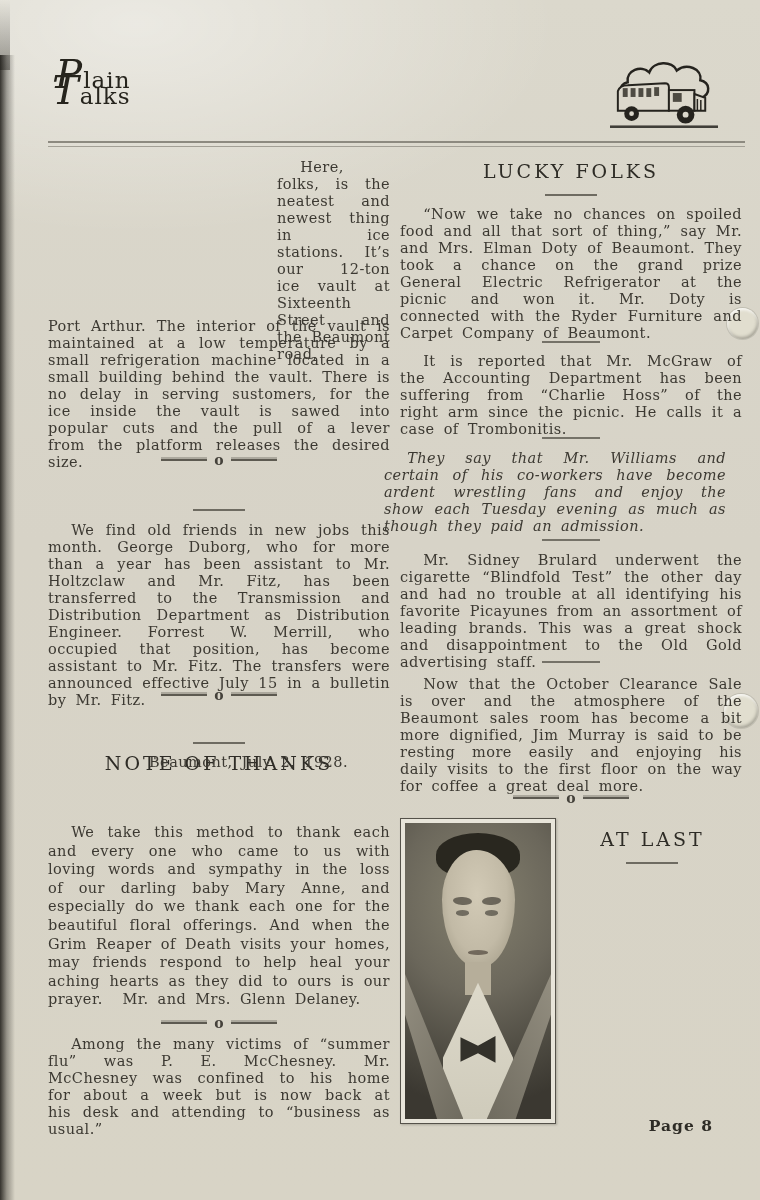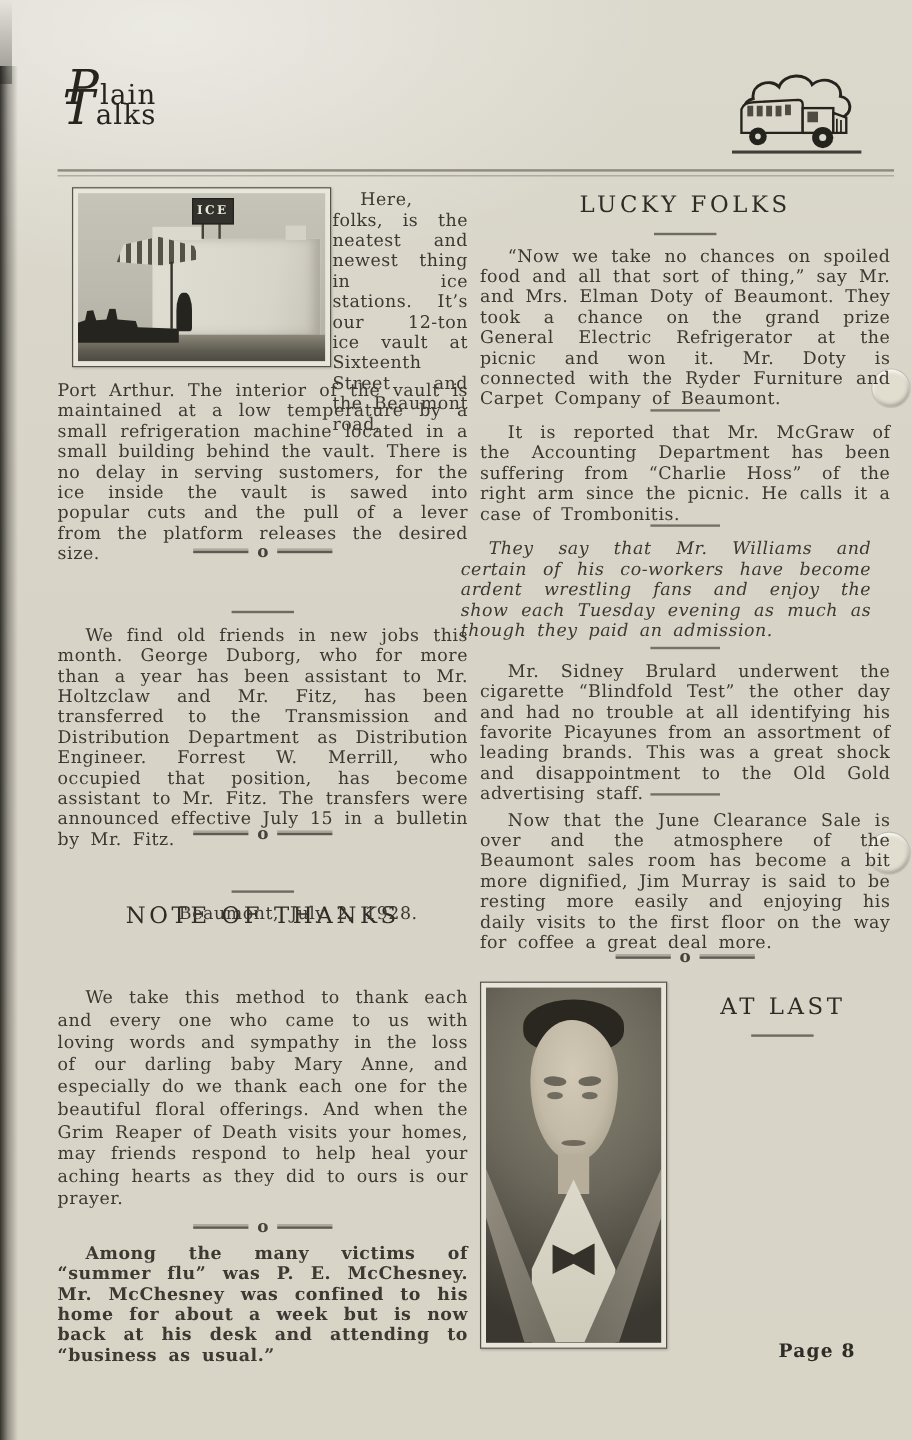--- a/index.html
+++ b/index.html
@@ -139,35 +139,20 @@
       <path d="M89 41 V53 M92.5 42 V53" stroke="#25231e" stroke-width="1.5"></path>
       <circle cx="22" cy="56" r="7.5" fill="#25231e"></circle>
         <circle cx="22" cy="56" r="2.4" fill="#dcd8cc"></circle>
       <circle cx="77" cy="57" r="9" fill="#25231e"></circle>
         <circle cx="77" cy="57" r="3" fill="#dcd8cc"></circle>
       <rect x="0" y="68" width="110" height="2.6" fill="#25231e" opacity="0.85"></rect>
     </svg>
   </div>
   <div class="mast-rule"></div>
 
-  <div class="photo-ice">
-    <div class="ph">
-      <div class="bldg"></div>
-      <div class="bldg-step"></div>
-      <div class="chimney"></div>
-      <div class="sign-post"></div>
-      <div class="sign-post2"></div>
-      <div class="ice-sign">ICE</div>
-      <div class="awning"></div>
-      <div class="pole"></div>
-      <div class="ground"></div>
-      <div class="truck"></div>
-      <div class="fig"></div>
-    </div>
-  </div>
 
   <div class="txt indent" style="left:277px; top:159px; width:113px;">Here, folks, is the neatest and newest thing in ice stations.  It’s our 12-ton ice vault at Sixteenth Street and the Beaumont road,</div>
 
   <div class="txt" style="left:48px; top:318px; width:342px;">Port Arthur.  The interior of the vault is maintained at a low temperature by a small refrigeration machine located in a small building behind the vault.  There is no delay in serving sustomers, for the ice inside the vault is sawed into popular cuts and the pull of a lever from the platform releases the desired size.</div>
 
   <div class="orn" style="left:48px; top:455px; width:342px;">
     <span class="bar"></span>
       <span class="oc">o</span>
       <span class="bar"></span>
   </div>
@@ -183,45 +168,46 @@
   </div>
 
   <div class="hd" style="left:48px; top:708px; width:342px;margin-top:44px;">NOTE OF THANKS</div>
   <div class="hdrule" style="left:193px; top:742px;"></div>
 
   <div class="txt" style="left:48px; top:754px; width:342px; text-align:right; padding-right:42px; box-sizing:border-box;">Beaumont, July 2, 1928.</div>
 
 
   <div class="txt indent" style="left:48px; top:823px; width:342px; line-height:18.6px;">We take this method to thank each and every one who came to us with loving words and sympathy in the loss of our darling baby Mary Anne, and especially do we thank each one for the beautiful floral offerings.  And when the Grim Reaper of Death visits your homes, may friends respond to help heal your aching hearts as they did to ours is our prayer.</div>
 
+  <div class="txt" style="left:48px; top:991px; width:342px; text-align:center; padding-left:45px; box-sizing:border-box;">Mr. and Mrs. Glenn Delaney.</div>
 
   <div class="orn" style="left:48px; top:1018px; width:342px;">
     <span class="bar"></span>
       <span class="oc">o</span>
       <span class="bar"></span>
   </div>
 
-  <div class="txt indent" style="left:48px; top:1036px; width:342px;font-weight:bold;">Among the many victims of “summer flu” was P. E. McChesney.  Mr. McChesney was confined to his home for about a week but is now back at his desk and attending to “business as usual.”</div>
+  <div class="txt indent" style="left:48px; top:1036px; width:342px;">Among the many victims of “summer flu” was P. E. McChesney.  Mr. McChesney was confined to his home for about a week but is now back at his desk and attending to “business as usual.”</div>
 
   <div class="hd" style="left:400px; top:160px; width:342px;">LUCKY FOLKS</div>
   <div class="hdrule" style="left:545px; top:194px;"></div>
 
   <div class="txt indent" style="left:400px; top:206px; width:342px;">“Now we take no chances on spoiled food and all that sort of thing,” say Mr. and Mrs. Elman Doty of Beaumont.  They took a chance on the grand prize General Electric Refrigerator at the picnic and won it.  Mr. Doty is connected with the Ryder Furniture and Carpet Company of Beaumont.</div>
   <div class="pdiv" style="left:542px; top:341px;"></div>
 
   <div class="txt indent" style="left:400px; top:353px; width:342px;">It is reported that Mr. McGraw of the Accounting Department has been suffering from “Charlie Hoss” of the right arm since the picnic.  He calls it a case of Trombonitis.</div>
   <div class="pdiv" style="left:542px; top:437px;"></div>
 
   <div class="txt indent" style="left:384px; top:450px; width:342px;font-style:italic;">They say that Mr. Williams and certain of his co-workers have become ardent wrestling fans and enjoy the show each Tuesday evening as much as though they paid an admission.</div>
   <div class="pdiv" style="left:542px; top:539px;"></div>
 
   <div class="txt indent" style="left:400px; top:552px; width:342px;">Mr. Sidney Brulard underwent the cigarette “Blindfold Test” the other day and had no trouble at all identifying his favorite Picayunes from an assortment of leading brands.  This was a great shock and disappointment to the Old Gold advertising staff.</div>
   <div class="pdiv" style="left:542px; top:661px;"></div>
 
-  <div class="txt indent" style="left:400px; top:676px; width:342px;">Now that the June Clearance Sale is over and the atmosphere of the Beaumont sales room has become a bit more dignified, Jim Murray is said to be resting more easily and enjoying his daily visits to the first floor on the way for coffee a great deal more.</div>
+  <div class="txt indent" style="left:400px; top:676px; width:342px;">Now that the October Clearance Sale is over and the atmosphere of the Beaumont sales room has become a bit more dignified, Jim Murray is said to be resting more easily and enjoying his daily visits to the first floor on the way for coffee a great deal more.</div>
 
   <div class="orn" style="left:400px; top:793px; width:342px;">
     <span class="bar"></span>
       <span class="oc">o</span>
       <span class="bar"></span>
   </div>
 
   <div class="photo-man">
     <div class="pm">
       <div class="hair"></div>

